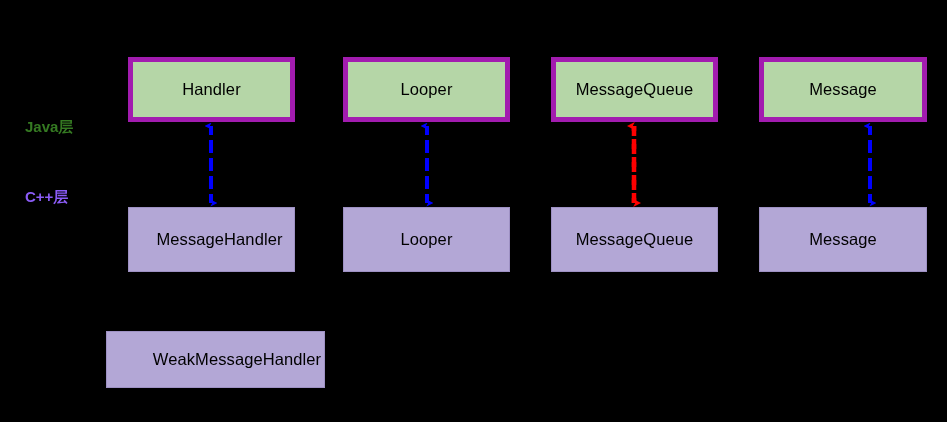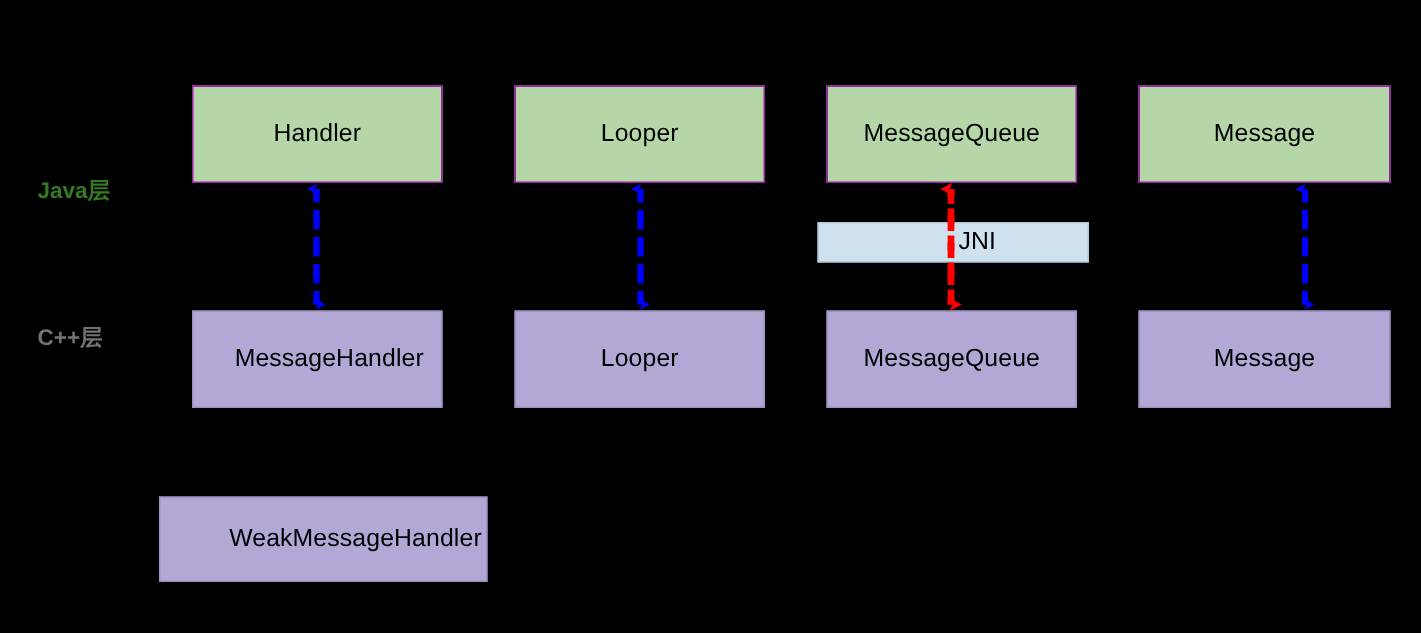--- a/index.html
+++ b/index.html
@@ -26,21 +26,21 @@
     display: flex;
     align-items: center;
     justify-content: center;
     font-size: 16.5px;
     color: #000000;
     letter-spacing: 0.1px;
     white-space: nowrap;
   }
   .box.green {
     background: #b5d6a7;
-    border: 1px solid #a21caf;
+    border: 5px solid #a21caf;
   }
   .box.purple {
     background: #b3a7d6;
     border: 1px solid #9e91c4;
   }
   .box.blue {
     background: #cfe0ef;
     border: 1px solid #b3c9da;
     font-size: 16.5px;
   }
@@ -54,22 +54,21 @@
     position: absolute;
     font-size: 15px;
     font-weight: bold;
     white-space: nowrap;
     text-align: right;
   }
   .layer-label.java {
     color: #357a22;
   }
   .layer-label.cpp {
-    color: #737373;
-    margin-top: 28px;
+    color: #8b5cf6;
   }
   svg.arrows {
     position: absolute;
     left: 0;
     top: 0;
     width: 947px;
     height: 422px;
     pointer-events: none;
   }
 </style>
@@ -79,23 +78,20 @@
 <div id="diagram">
 
   <div class="layer-label java" style="left:25px; top:118px;">Java层</div>
   <div class="layer-label cpp" style="left:25px; top:188px;">C++层</div>
 
   <div class="box green" style="left:128px; top:57px; width:167px; height:65px;">Handler</div>
   <div class="box green" style="left:343px; top:57px; width:167px; height:65px;">Looper</div>
   <div class="box green" style="left:551px; top:57px; width:167px; height:65px;">MessageQueue</div>
   <div class="box green" style="left:759px; top:57px; width:168px; height:65px;">Message</div>
 
-  <div class="box blue" style="left:545px; top:148px; width:181px; height:27px;">
-    <span class="jni-label">JNI</span>
-  </div>
 
   <div class="box purple" style="left:128px; top:207px; width:167px; height:65px;padding-left:16px;">MessageHandler</div>
   <div class="box purple" style="left:343px; top:207px; width:167px; height:65px;">Looper</div>
   <div class="box purple" style="left:551px; top:207px; width:167px; height:65px;">MessageQueue</div>
   <div class="box purple" style="left:759px; top:207px; width:168px; height:65px;">Message</div>
 
   <div class="box purple" style="left:106px; top:331px; width:219px; height:57px;padding-left:43px;">WeakMessageHandler</div>
 
   <svg class="arrows" viewBox="0 0 947 422">
     <defs>

